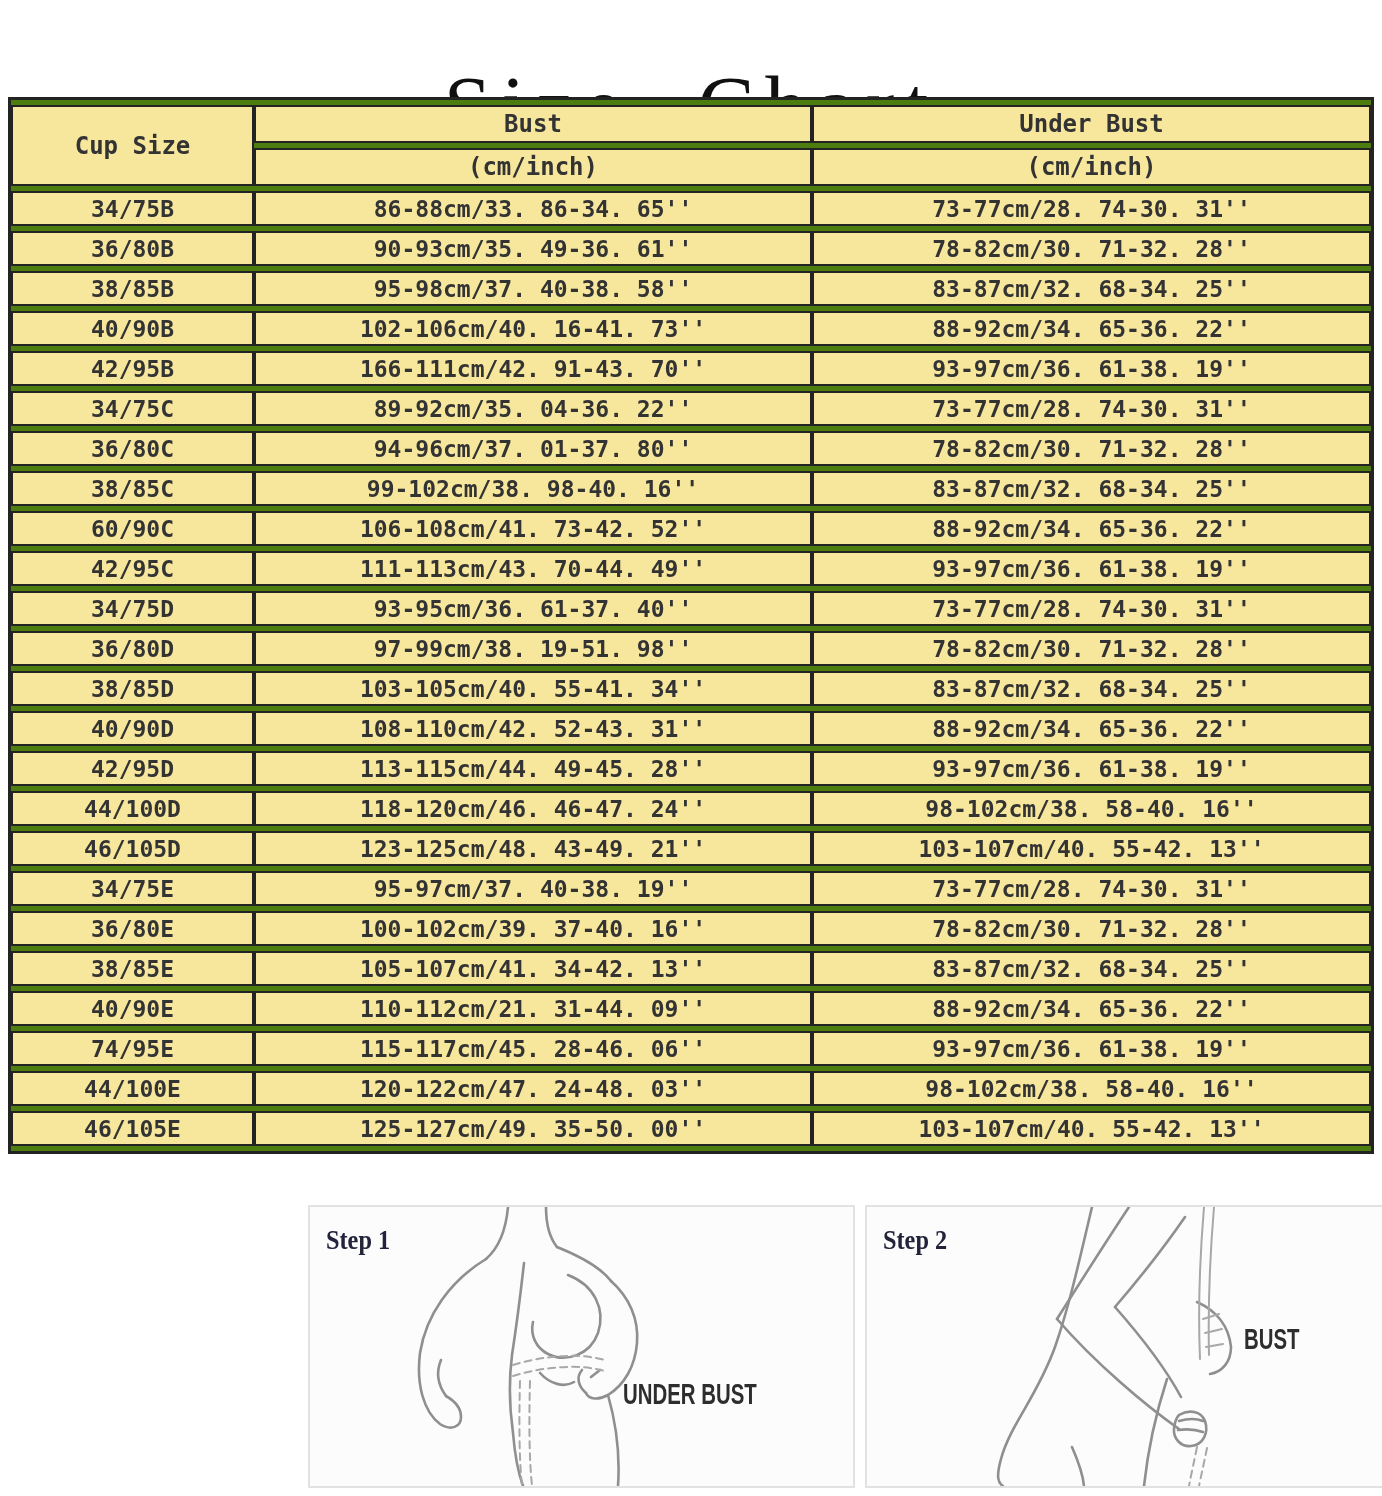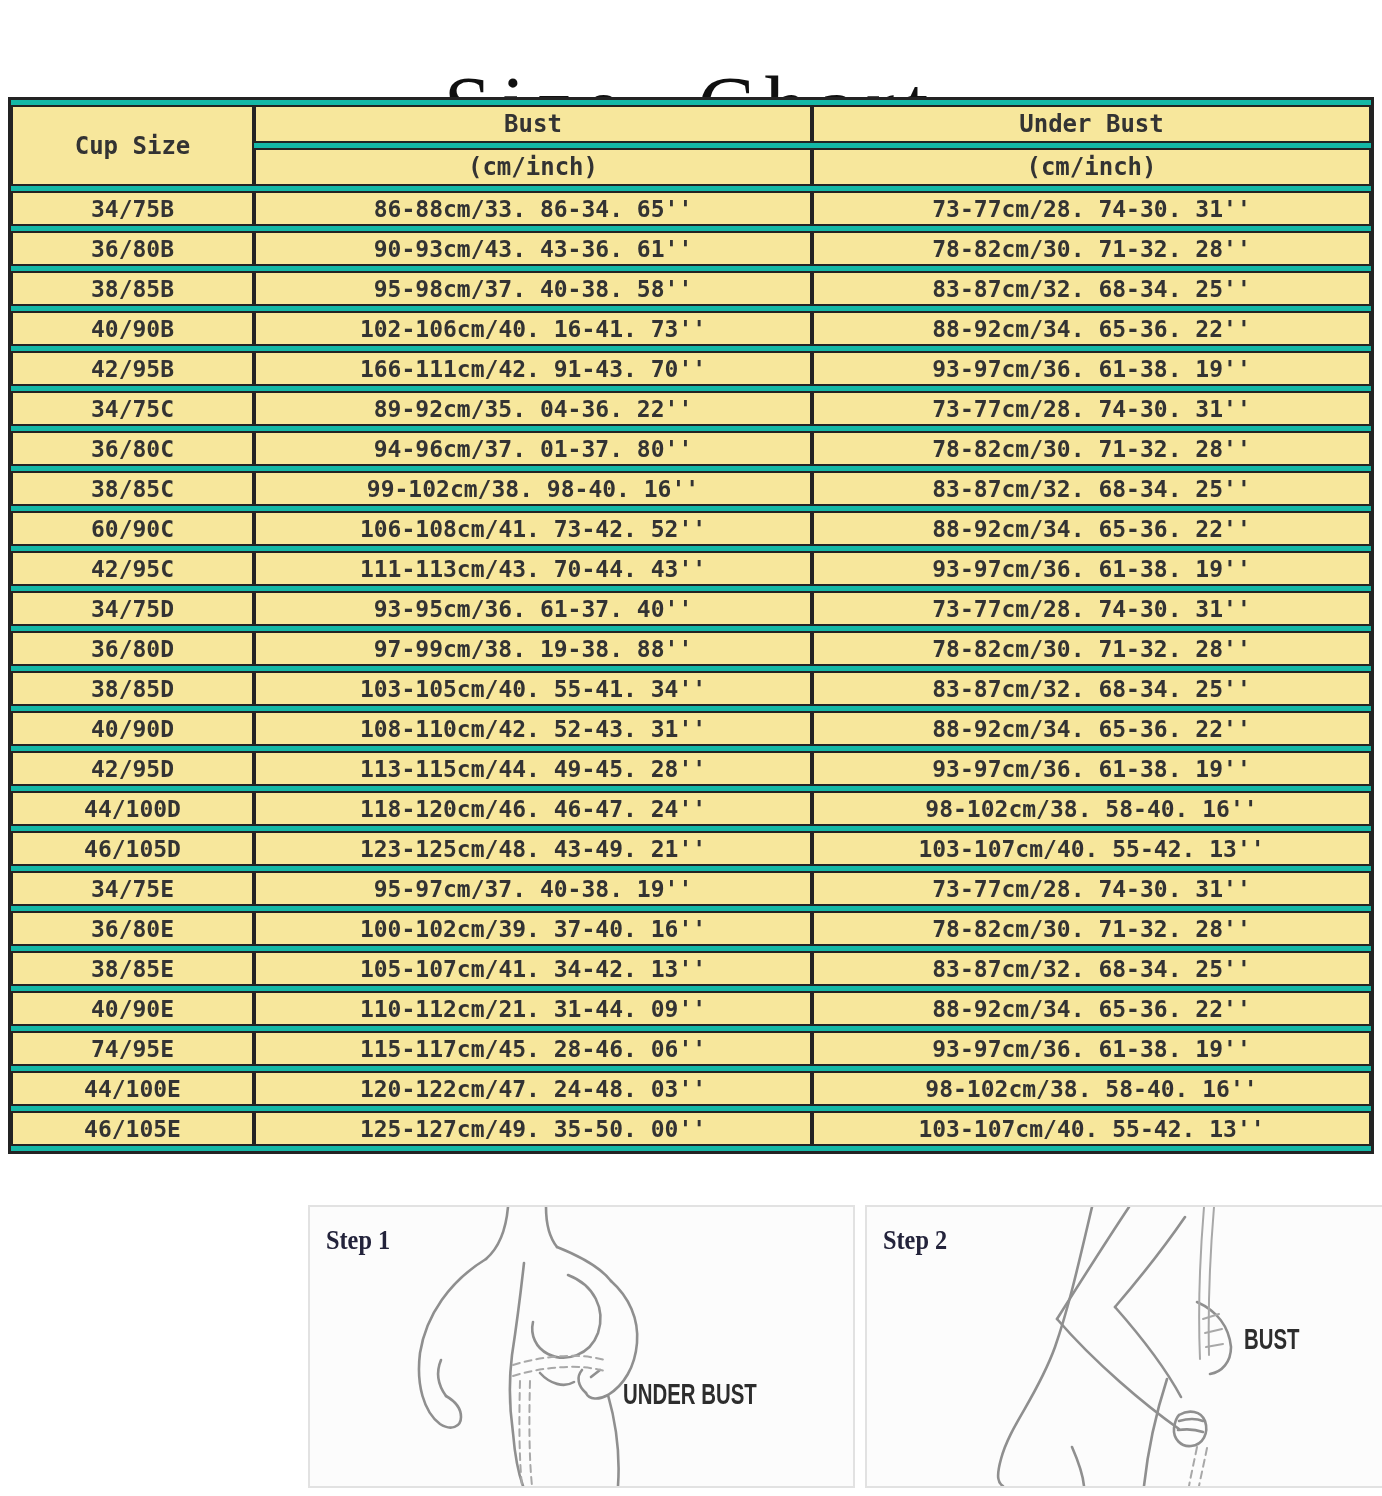--- a/index.html
+++ b/index.html
@@ -11,21 +11,21 @@
   .title{
     height:95px;line-height:98px;text-align:center;
     font-family:"Liberation Serif", serif;font-weight:400;
     font-size:86px;letter-spacing:10px;word-spacing:34px;color:#101010;
     white-space:nowrap;
   }
   
   .table-wrap{position:absolute;left:8px;top:97px;width:1366px;}
   table.size-chart{
     width:100%;border-collapse:separate;border-spacing:0 5px;
-    background:#14b8a6;border:3px solid #232323;table-layout:fixed;
+    background:#4d7c0f;border:3px solid #232323;table-layout:fixed;
   }
   table.size-chart th, table.size-chart td{
     border:2px solid #232323;background:#f7e79c;
     text-align:center;vertical-align:middle;padding:0;
     color:#333333;font-weight:bold;
   }
   table.size-chart th{height:34px;font-size:24px;}
   table.size-chart td{height:31px;font-size:23px;white-space:nowrap;overflow:hidden;}
   col.c-cup{width:243px;} col.c-bust{width:558px;} col.c-under{width:auto;}
   
@@ -75,21 +75,21 @@
     </thead>
     <tbody id="size-table-body">
   <tr>
     <td class="c-cup-cell">34/75B</td>
     <td class="c-bust-cell">86-88cm/33. 86-34. 65''</td>
     <td class="c-under-cell">73-77cm/28. 74-30. 31''</td>
   </tr>
 
   <tr>
     <td class="c-cup-cell">36/80B</td>
-    <td class="c-bust-cell">90-93cm/43. 43-36. 61''</td>
+    <td class="c-bust-cell">90-93cm/35. 49-36. 61''</td>
     <td class="c-under-cell">78-82cm/30. 71-32. 28''</td>
   </tr>
 
   <tr>
     <td class="c-cup-cell">38/85B</td>
     <td class="c-bust-cell">95-98cm/37. 40-38. 58''</td>
     <td class="c-under-cell">83-87cm/32. 68-34. 25''</td>
   </tr>
 
   <tr>
@@ -123,33 +123,33 @@
   </tr>
 
   <tr>
     <td class="c-cup-cell">60/90C</td>
     <td class="c-bust-cell">106-108cm/41. 73-42. 52''</td>
     <td class="c-under-cell">88-92cm/34. 65-36. 22''</td>
   </tr>
 
   <tr>
     <td class="c-cup-cell">42/95C</td>
-    <td class="c-bust-cell">111-113cm/43. 70-44. 43''</td>
+    <td class="c-bust-cell">111-113cm/43. 70-44. 49''</td>
     <td class="c-under-cell">93-97cm/36. 61-38. 19''</td>
   </tr>
 
   <tr>
     <td class="c-cup-cell">34/75D</td>
     <td class="c-bust-cell">93-95cm/36. 61-37. 40''</td>
     <td class="c-under-cell">73-77cm/28. 74-30. 31''</td>
   </tr>
 
   <tr>
     <td class="c-cup-cell">36/80D</td>
-    <td class="c-bust-cell">97-99cm/38. 19-38. 88''</td>
+    <td class="c-bust-cell">97-99cm/38. 19-51. 98''</td>
     <td class="c-under-cell">78-82cm/30. 71-32. 28''</td>
   </tr>
 
   <tr>
     <td class="c-cup-cell">38/85D</td>
     <td class="c-bust-cell">103-105cm/40. 55-41. 34''</td>
     <td class="c-under-cell">83-87cm/32. 68-34. 25''</td>
   </tr>
 
   <tr>

